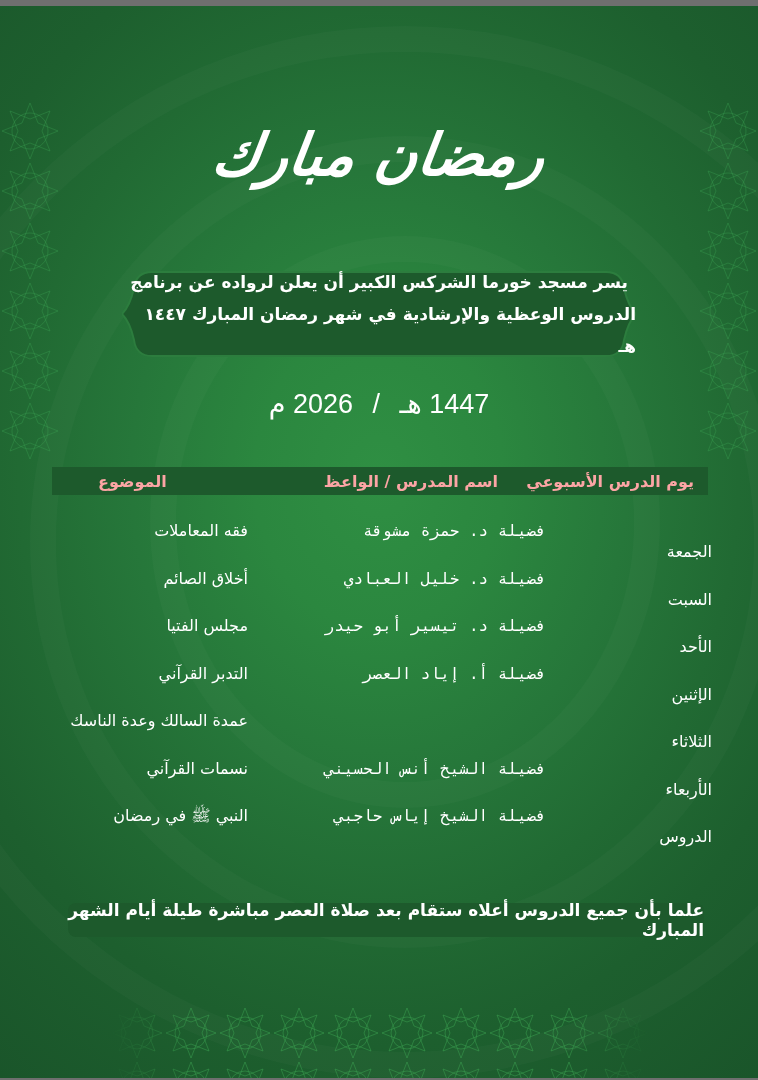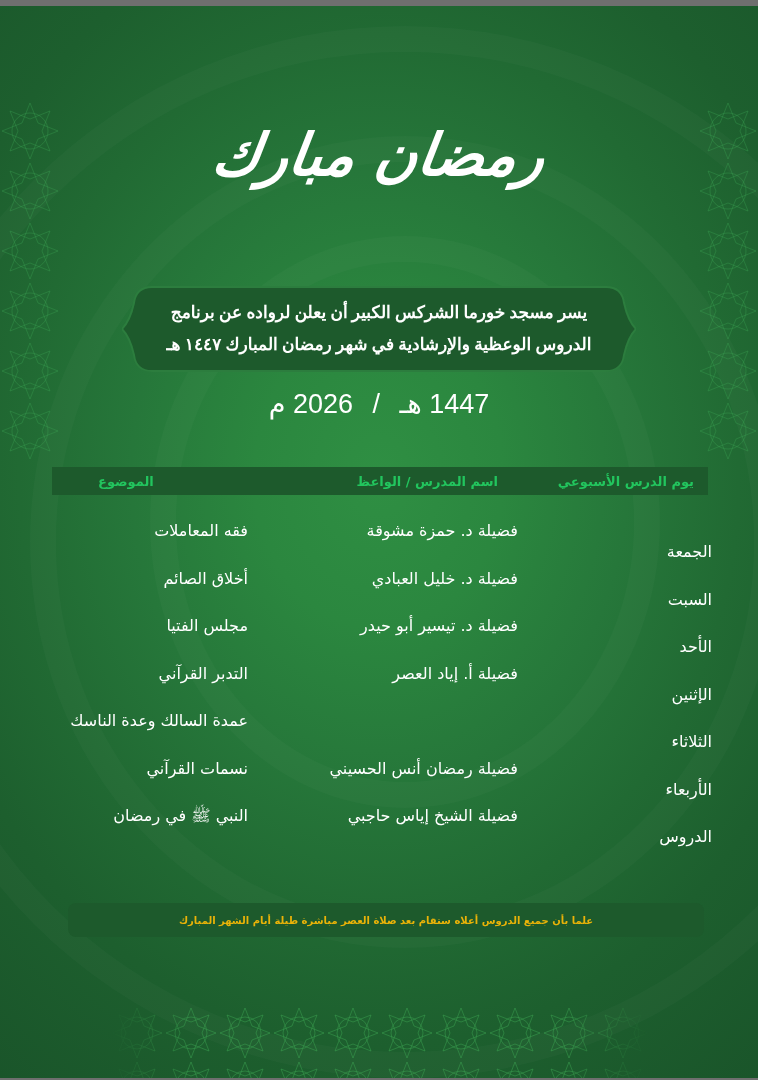--- a/index.html
+++ b/index.html
@@ -17,51 +17,51 @@
   }
   .ring { position:absolute; border-radius:50%; pointer-events:none; border:26px solid rgba(255,255,255,0.025); }
   .pattern { position:absolute; pointer-events:none; }
   .title {
     position:absolute; left:0; width:758px; top:115px; text-align:center;
     color:#ffffff; font-family:"DejaVu Serif", serif; font-style:italic;
     font-size:58px; font-weight:bold; letter-spacing:2px;
     transform: skewX(-8deg);
   }
   .banner {
-    position:absolute; left:122px; top:279px; width:514px; height:88px;font-family:Liberation Serif, serif;
+    position:absolute; left:122px; top:264px; width:514px; height:88px;
   }
   .banner-text {
     position:absolute; left:0; top:0; width:514px; height:88px;
     display:flex; flex-direction:column; justify-content:center; align-items:center;
     direction:rtl; color:#fff; font-weight:bold; font-size:17px; line-height:32px;
   }
   .year {
     position:absolute; top:382px; left:0; width:758px; text-align:center;
     color:#fff; font-size:27px; font-family:"Liberation Sans", sans-serif;
     direction:rtl;
   }
   .year span { margin:0 6px; }
   .thead {
     position:absolute; left:52px; top:461px; width:656px; height:28px;
     background:#1d5a2c; direction:rtl; display:flex; align-items:center;
   }
-  .thead div { color:#22c55e; font-weight:bold; font-size:13px; }
+  .thead div { color:#fca5a5; font-weight:bold; font-size:16px; }
   .th-day { position:absolute; right:14px; }
   .th-name { position:absolute; right:210px;margin-left:44px; }
   .th-topic { position:absolute; left:46px; }
   .rows { position:absolute; left:0; top:507px; width:758px; }
   .row { position:relative; height:47.5px; direction:rtl; color:#fff; font-size:16px; }
   .row div { position:absolute; top:8px; white-space:nowrap; }
   .c-day { right:46px; letter-spacing:6px;margin-top:21px; }
-  .c-name { right:240px; }
+  .c-name { right:212px;font-family:Liberation Mono, monospace; }
   .c-topic { right:510px; letter-spacing:2px; }
   .note {
     position:absolute; left:68px; top:897px; width:636px; height:34px;
-    background:#1d5a2c; border-radius:8px; direction:rtl; color:#eab308;
-    font-weight:bold; font-size:10px; display:flex; align-items:center; justify-content:center;
+    background:#1d5a2c; border-radius:8px; direction:rtl; color:#ffffff;
+    font-weight:bold; font-size:17px; display:flex; align-items:center; justify-content:center;
   }
 </style>
 </head>
 <body>
 
 <div class="topbar"></div>
 
 <div class="poster">
 
   <div class="ring" style="left:-120px; top:20px; width:998px; height:1000px;"></div>
@@ -151,21 +151,21 @@
       <div class="c-day">الإثنين</div>
       <div class="c-name">فضيلة أ. إياد العصر</div>
       <div class="c-topic">التدبر القرآني</div>
     </div>
     <div class="row">
       <div class="c-day">الثلاثاء</div>
       <div class="c-topic">عمدة السالك وعدة الناسك</div>
     </div>
     <div class="row">
       <div class="c-day">الأربعاء</div>
-      <div class="c-name">فضيلة رمضان أنس الحسيني</div>
+      <div class="c-name">فضيلة الشيخ أنس الحسيني</div>
       <div class="c-topic">نسمات القرآني</div>
     </div>
     <div class="row">
       <div class="c-day">الدروس</div>
       <div class="c-name">فضيلة الشيخ إياس حاجبي</div>
       <div class="c-topic">النبي ﷺ في رمضان</div>
     </div>
   </div>
 
   <div class="note">علما بأن جميع الدروس أعلاه ستقام بعد صلاة العصر مباشرة طيلة أيام الشهر المبارك</div>

